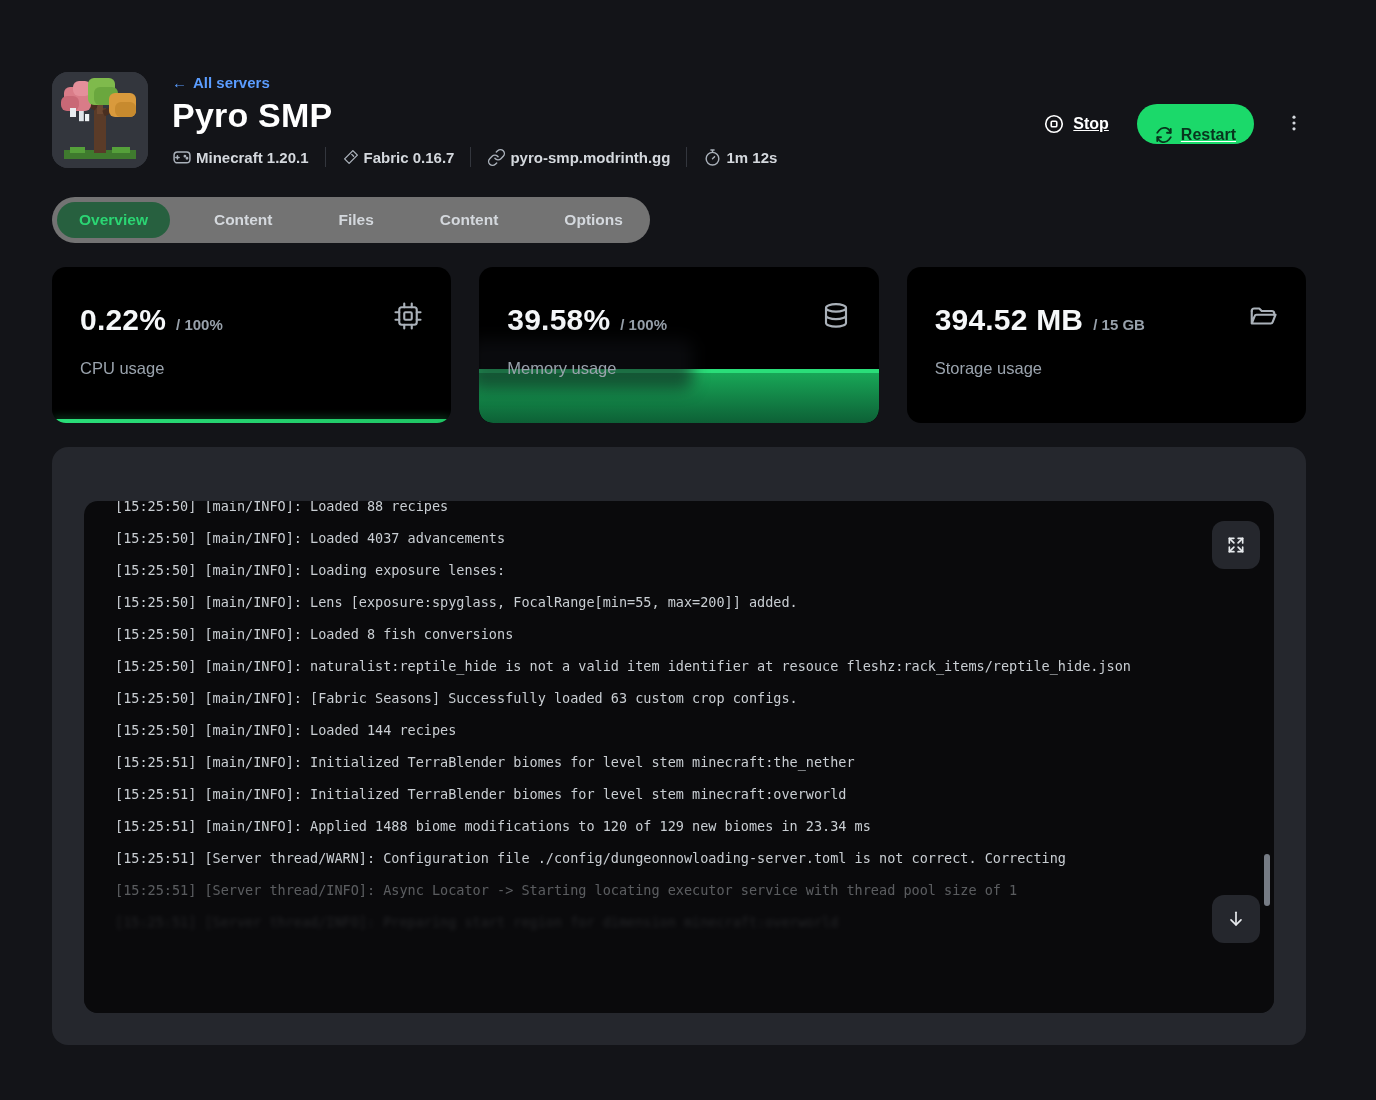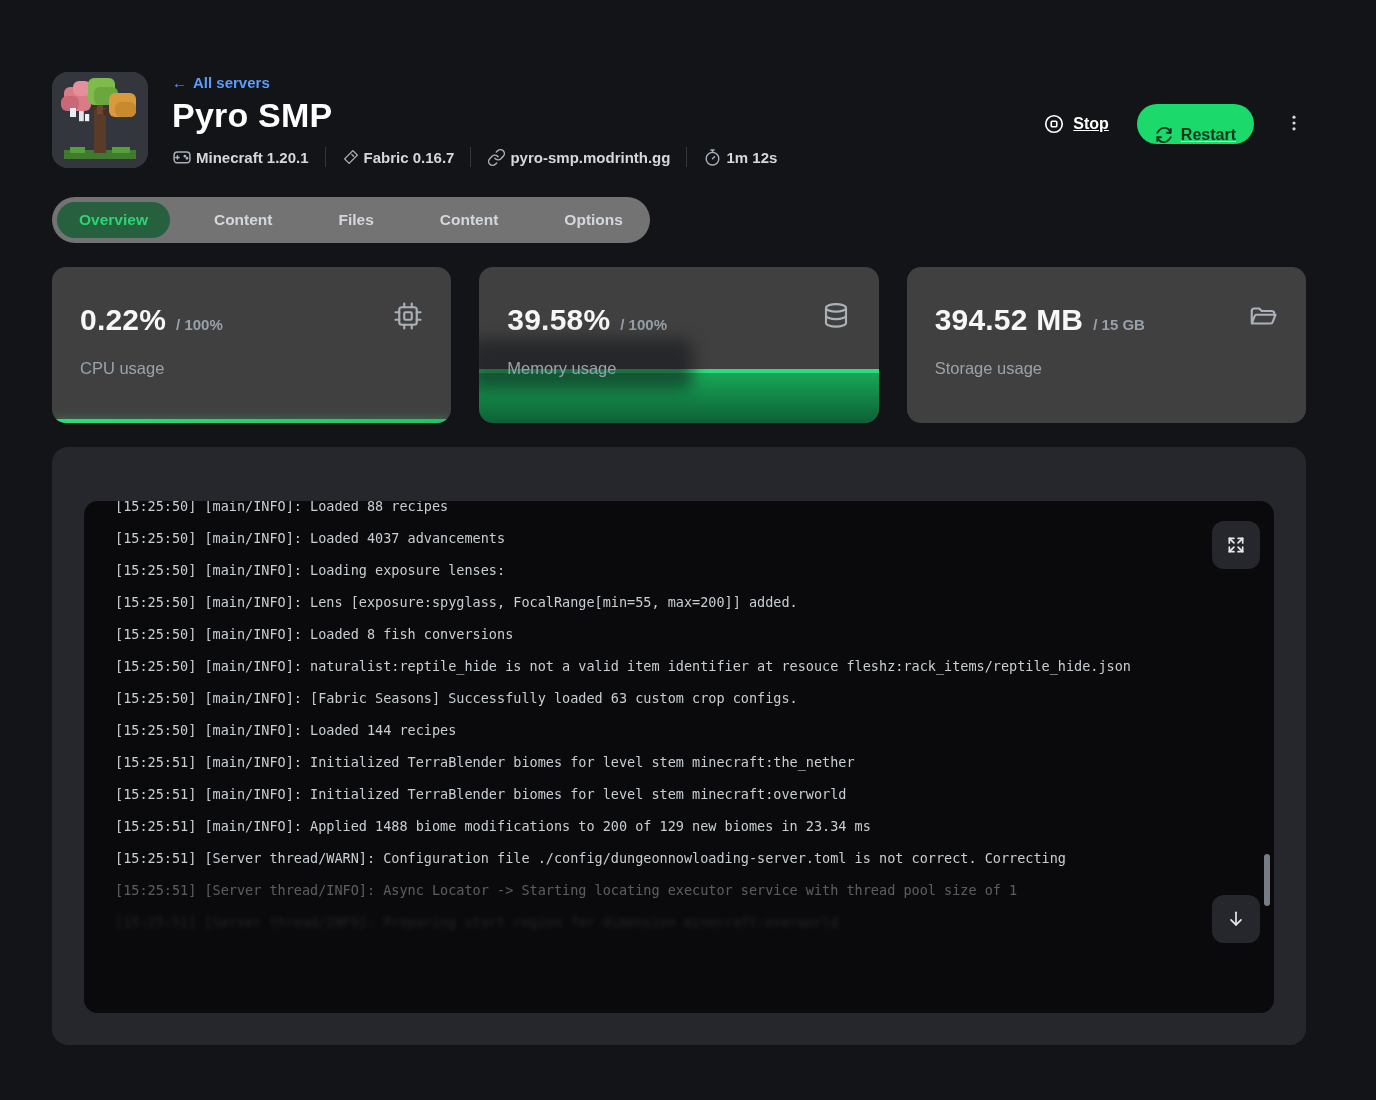--- a/index.html
+++ b/index.html
@@ -48,21 +48,21 @@
   }
   .tab {
     border:none; background:transparent; color:#d4d8dd; font-size:15.5px; font-weight:700;
     padding:9px 22px; border-radius:999px; cursor:pointer; font-family:inherit;
   }
   .tab.active { background:#27603f; color:#2bd573; }
 
   
   .stats-row { display:flex; gap:28px; margin-top:24px; }
   .stat-card {
-    position:relative; flex:1 1 0; height:156px; background:#404040; border-radius:14px;
+    position:relative; flex:1 1 0; height:156px; background:#000000; border-radius:14px;
     padding:28px 28px 0 28px; overflow:hidden;
   }
   .stat-top { display:flex; align-items:flex-start; justify-content:space-between; }
   .stat-value-row { display:flex; align-items:baseline; gap:10px; margin-top:8px; }
   .stat-value { font-size:30px; font-weight:800; color:#f5f7f9; letter-spacing:.2px; }
   .stat-max { font-size:15px; font-weight:600; color:#98a1ab; }
   .stat-icon { color:#aab1b9; margin-top:6px; }
   .stat-label { position:relative; z-index:3; font-size:16.5px; color:#9aa3ad; margin-top:22px; display:inline-block; }
 
   .cpu-line {
@@ -314,21 +314,21 @@
             <div class="log-line">[15:25:50] [main/INFO]: Loaded 88 recipes</div>
             <div class="log-line">[15:25:50] [main/INFO]: Loaded 4037 advancements</div>
             <div class="log-line">[15:25:50] [main/INFO]: Loading exposure lenses:</div>
             <div class="log-line">[15:25:50] [main/INFO]: Lens [exposure:spyglass, FocalRange[min=55, max=200]] added.</div>
             <div class="log-line">[15:25:50] [main/INFO]: Loaded 8 fish conversions</div>
             <div class="log-line">[15:25:50] [main/INFO]: naturalist:reptile_hide is not a valid item identifier at resouce fleshz:rack_items/reptile_hide.json</div>
             <div class="log-line">[15:25:50] [main/INFO]: [Fabric Seasons] Successfully loaded 63 custom crop configs.</div>
             <div class="log-line">[15:25:50] [main/INFO]: Loaded 144 recipes</div>
             <div class="log-line">[15:25:51] [main/INFO]: Initialized TerraBlender biomes for level stem minecraft:the_nether</div>
             <div class="log-line">[15:25:51] [main/INFO]: Initialized TerraBlender biomes for level stem minecraft:overworld</div>
-            <div class="log-line">[15:25:51] [main/INFO]: Applied 1488 biome modifications to 200 of 129 new biomes in 23.34 ms</div>
+            <div class="log-line">[15:25:51] [main/INFO]: Applied 1488 biome modifications to 120 of 129 new biomes in 23.34 ms</div>
             <div class="log-line">[15:25:51] [Server thread/WARN]: Configuration file ./config/dungeonnowloading-server.toml is not correct. Correcting</div>
             <div class="log-line fade1">[15:25:51] [Server thread/INFO]: Async Locator -&gt; Starting locating executor service with thread pool size of 1</div>
             <div class="log-line fade2">[15:25:51] [Server thread/INFO]: Preparing start region for dimension minecraft:overworld</div>
           </div>
         <div class="log-fade-bottom"></div>
       </div>
 
       <button class="console-btn btn-expand">
         <svg width="20" height="20" viewBox="0 0 24 24" fill="none" stroke="currentColor" stroke-width="2" stroke-linecap="round" stroke-linejoin="round">
           <polyline points="14.5 4 20 4 20 9.5"></polyline>

